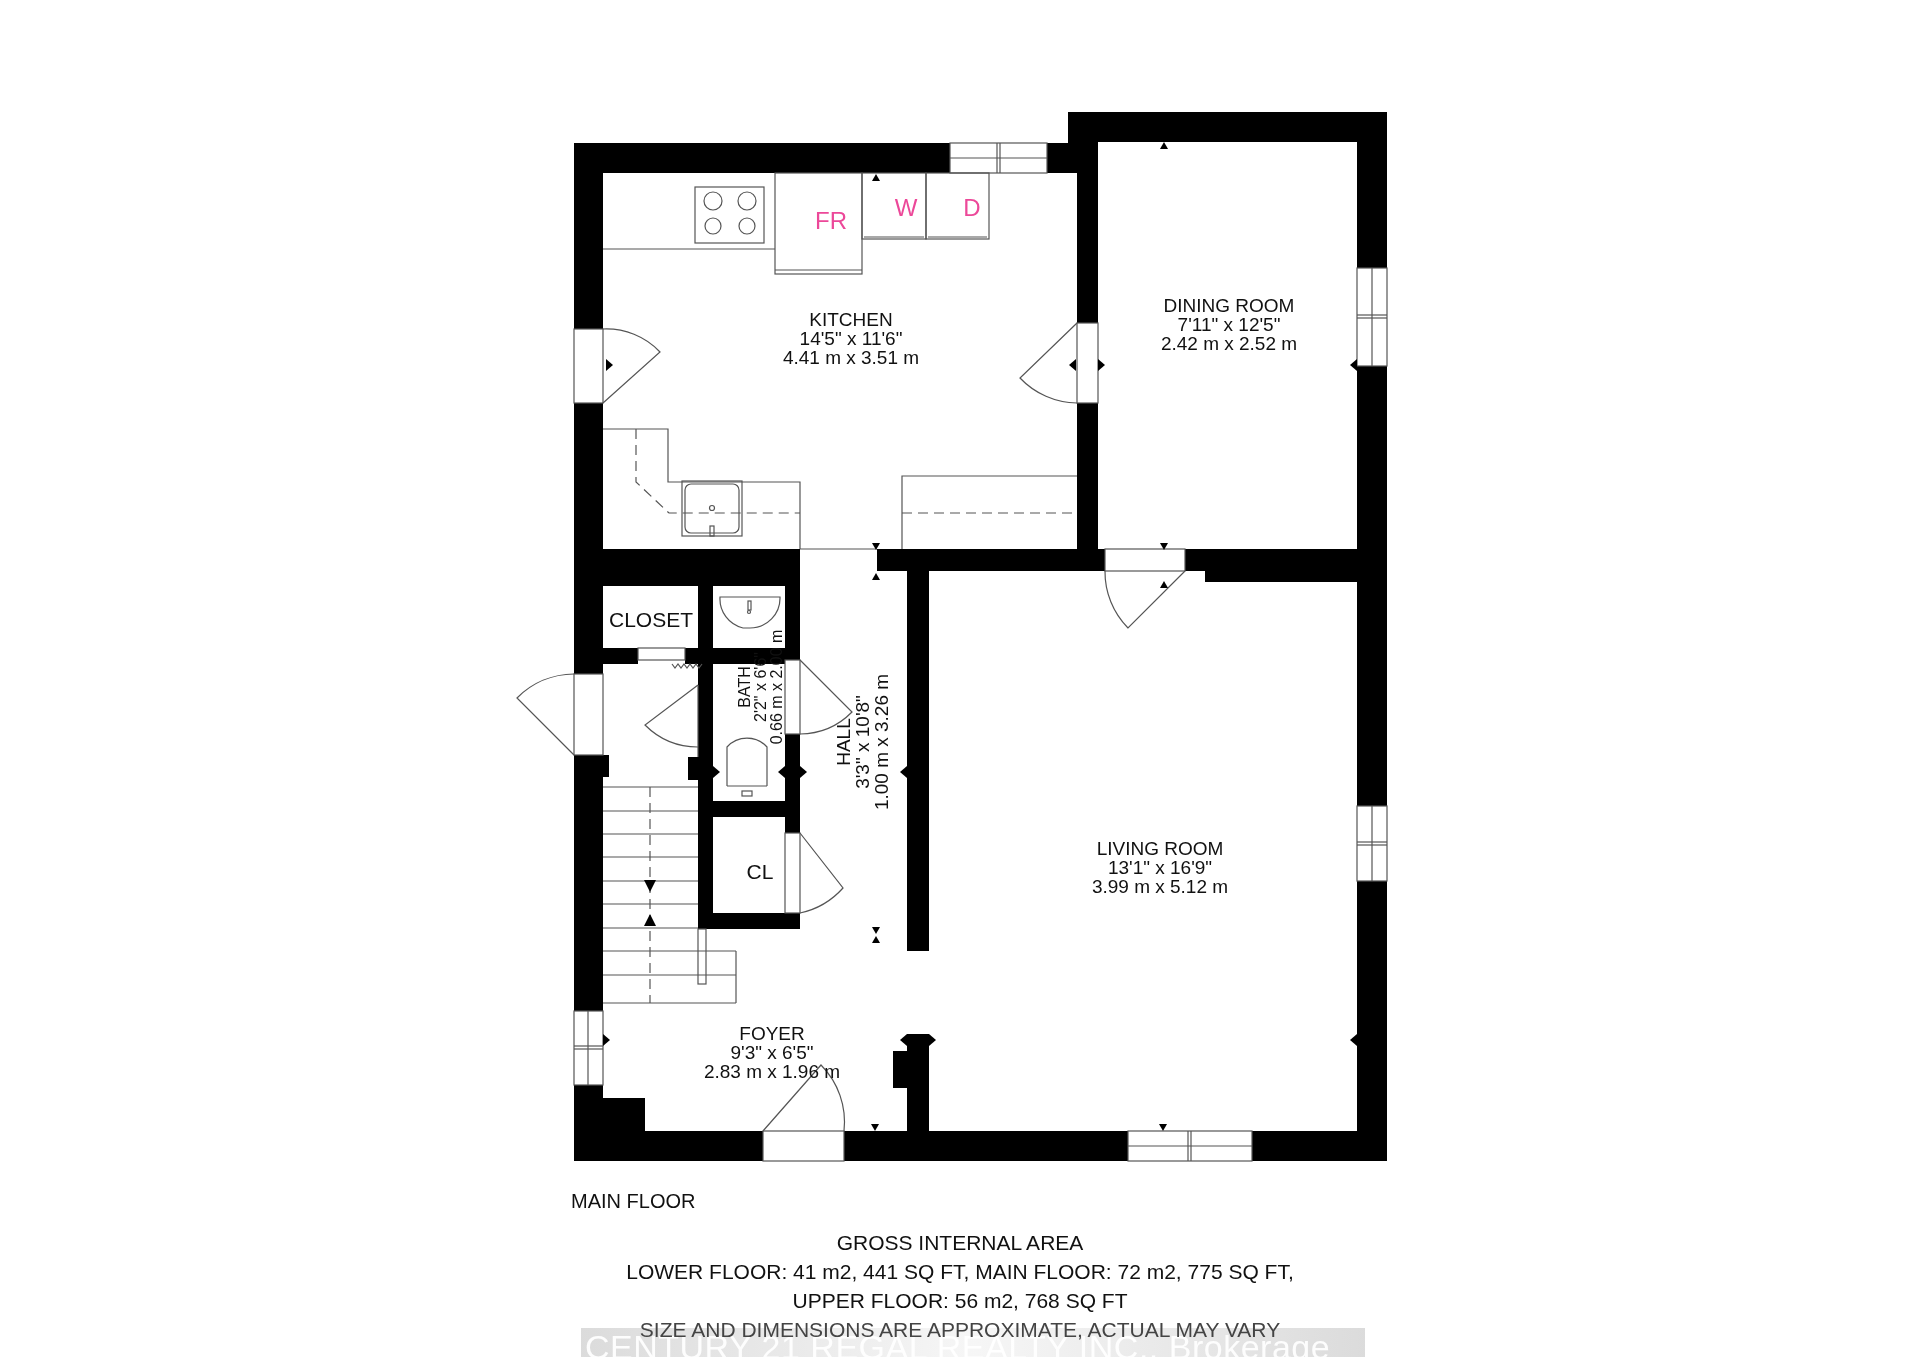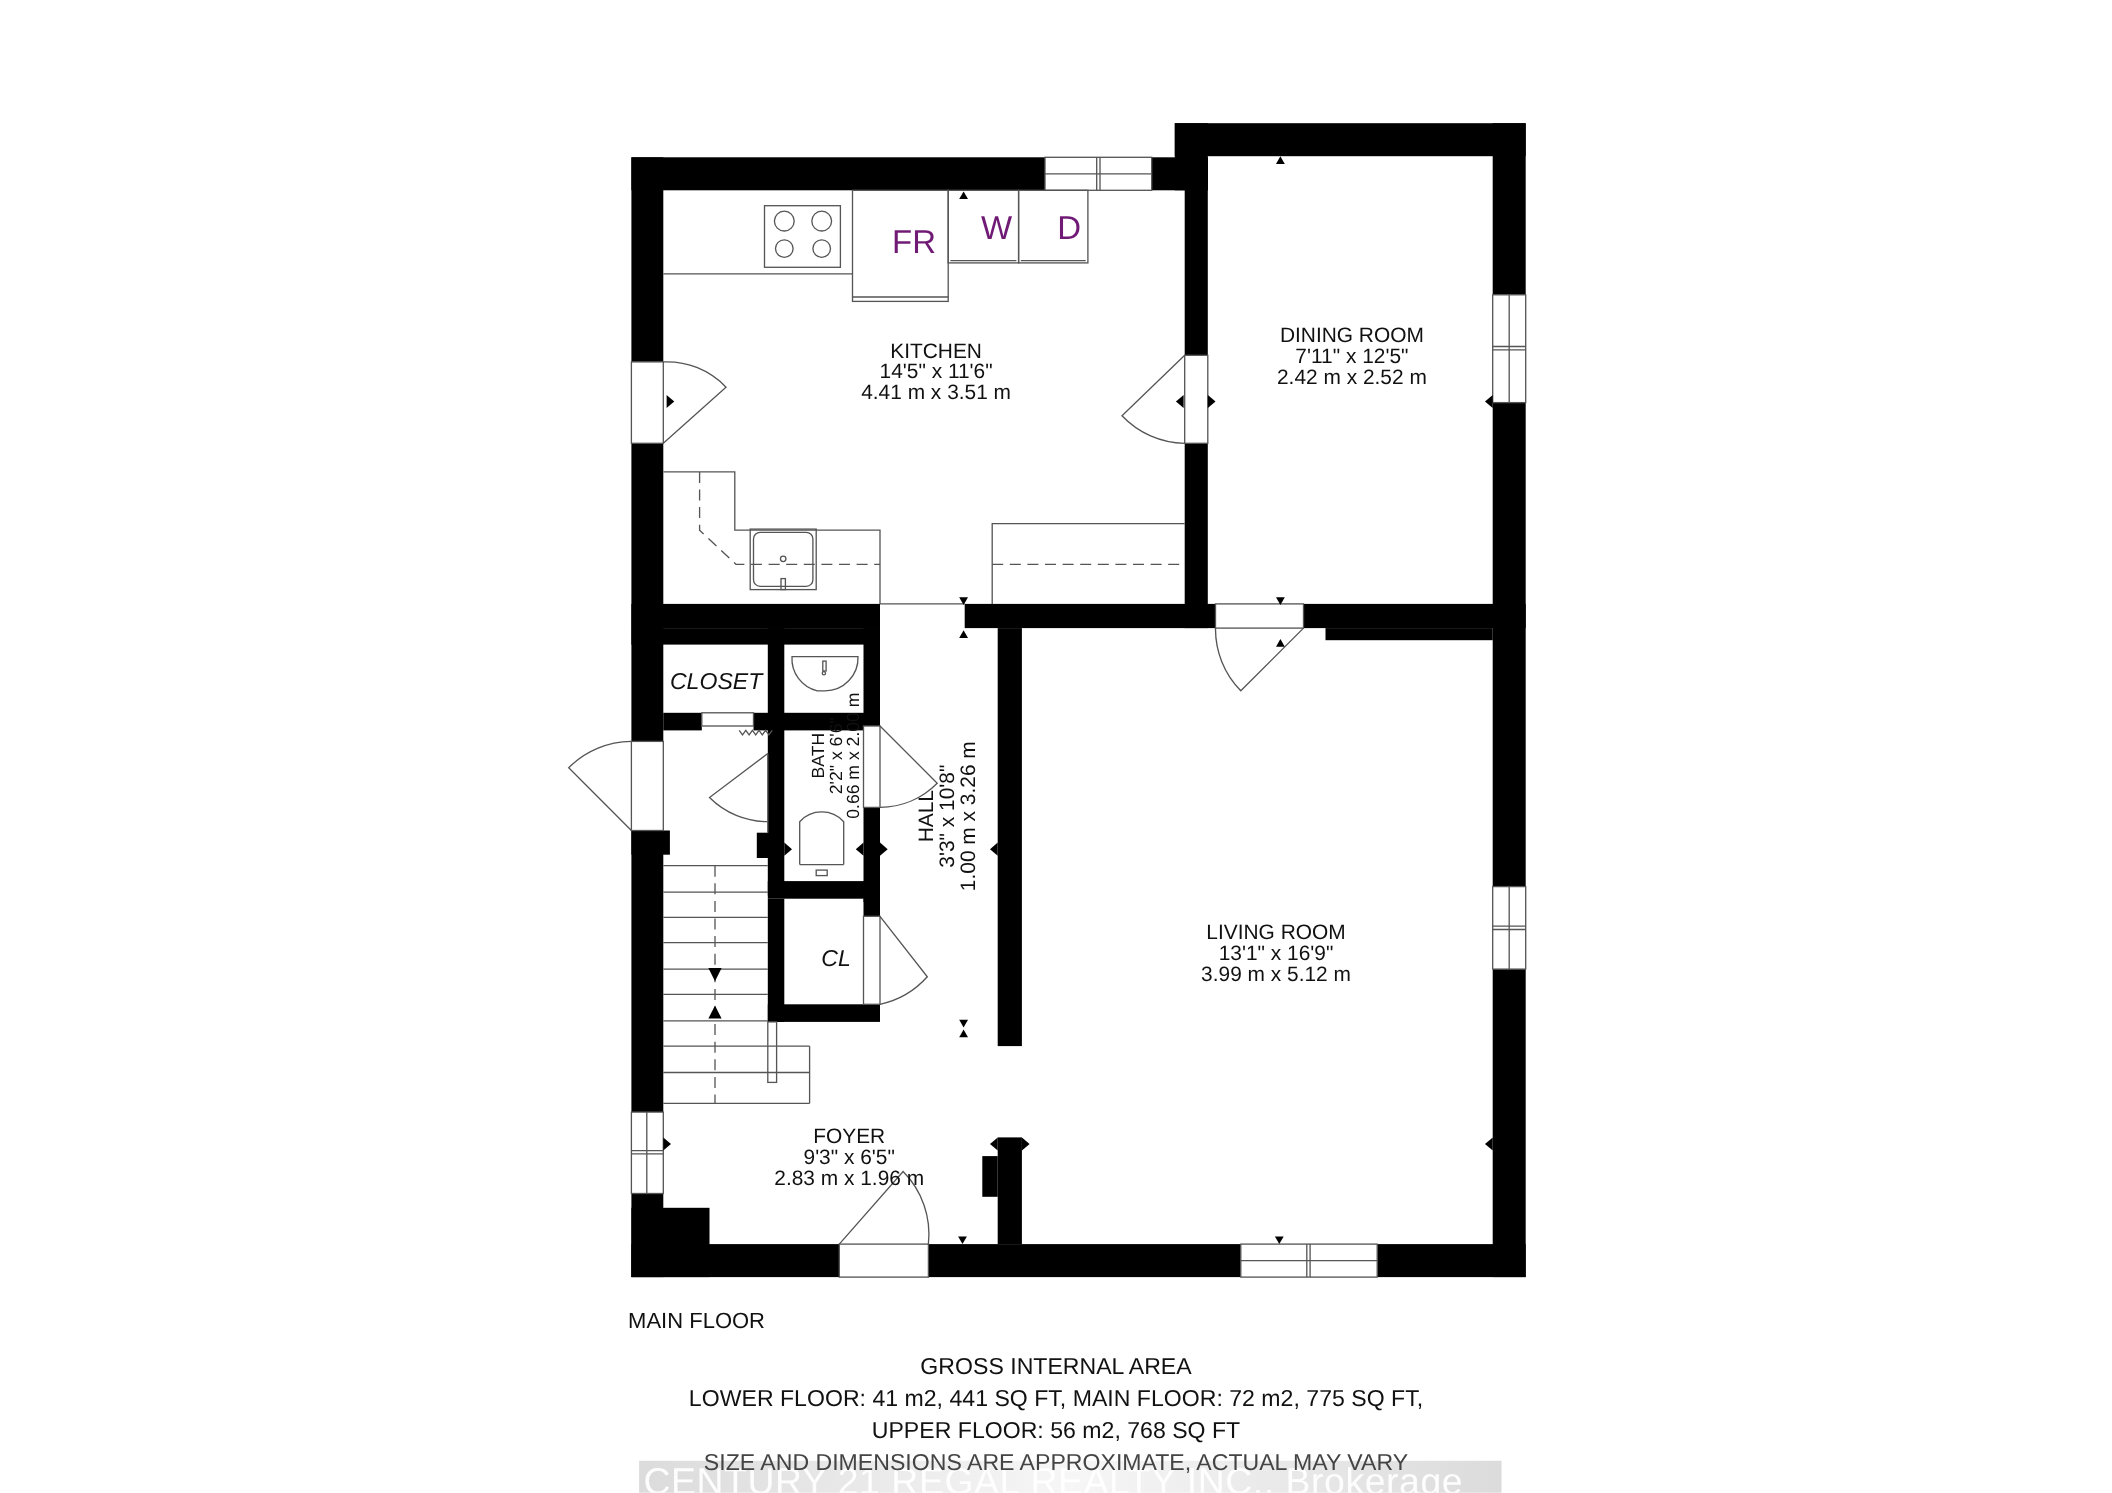--- a/index.html
+++ b/index.html
@@ -8,22 +8,22 @@
   #plan { position: absolute; left: 0; top: 0; width: 1920px; height: 1357px; }
   .wall { fill: #000; }
   .thin { fill: none; stroke: #555; stroke-width: 1.2; }
   .thin-w { fill: #fff; stroke: #555; stroke-width: 1.2; }
   .dash { fill: none; stroke: #555; stroke-width: 1.2; stroke-dasharray: 10 6; }
   .arrow { fill: #000; }
   .room-label { position: absolute; text-align: center; font-size: 19px; line-height: 19px;
                 color: #111; transform: translateX(-50%); white-space: nowrap; }
   .room-label div { letter-spacing: 0; }
   .rot { transform: translate(-50%, -50%) rotate(-90deg); transform-origin: center center; }
-  .fixture-label { position: absolute; font-size: 30px; color: #701a75; transform: translate(-50%, -50%); }
-  .small-label { position: absolute; font-size: 21px; color: #111; transform: translate(-50%, -50%); font-style: italic; }
+  .fixture-label { position: absolute; font-size: 24px; color: #ec4899; transform: translate(-50%, -50%); }
+  .small-label { position: absolute; font-size: 21px; color: #111; transform: translate(-50%, -50%); }
   .floor-name { position: absolute; left: 571px; top: 1190px; font-size: 20px; color: #111; }
   .area-block { position: absolute; left: 0; width: 1920px; top: 1228px; text-align: center;
                 font-size: 21px; line-height: 29px; color: #111; }
   .area-block .disclaimer { color: #444; }
   .watermark { position: absolute; left: 581px; top: 1280px; width: 780px; height: 38px;
                background: linear-gradient(90deg, rgba(190,190,190,0.55), rgba(230,230,230,0.35) 50%, rgba(190,190,190,0.55));
                color: rgba(255,255,255,0.92); font-size: 34px; line-height: 38px; letter-spacing: 0.5px;
                white-space: nowrap; overflow: hidden; pointer-events: none; padding-left: 4px; margin-top: 48px; }
 </style>
 </head>

